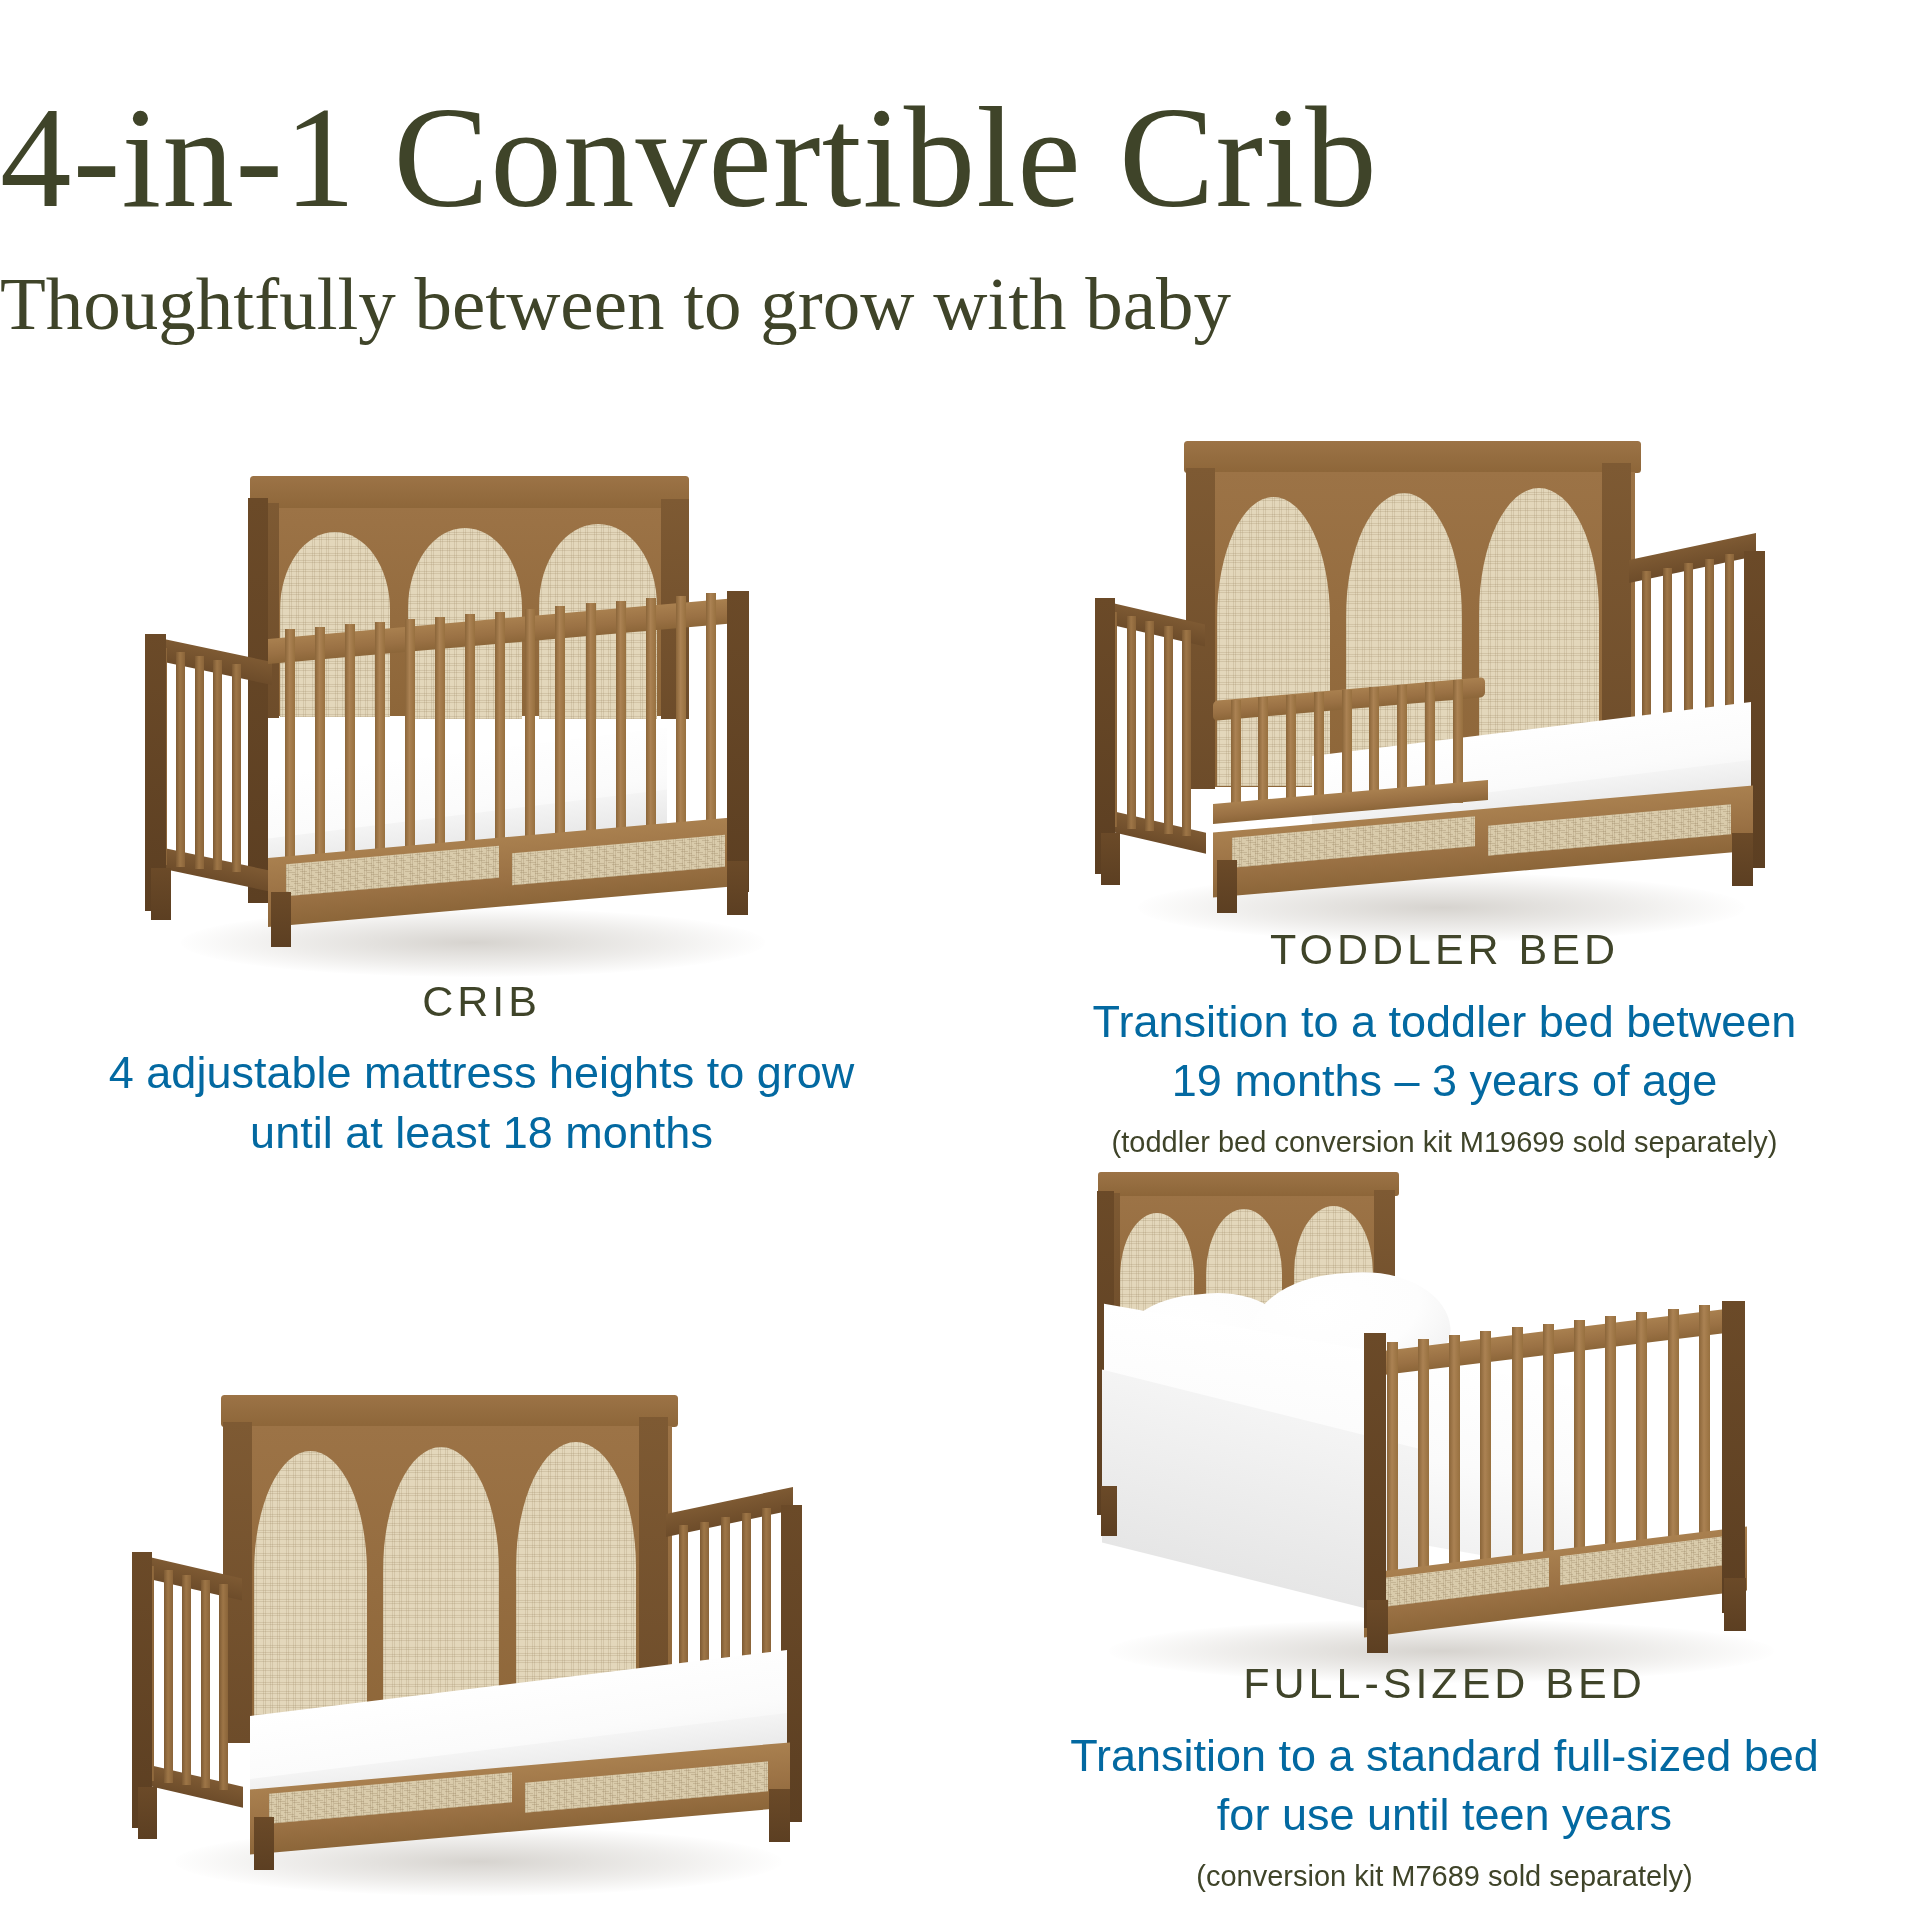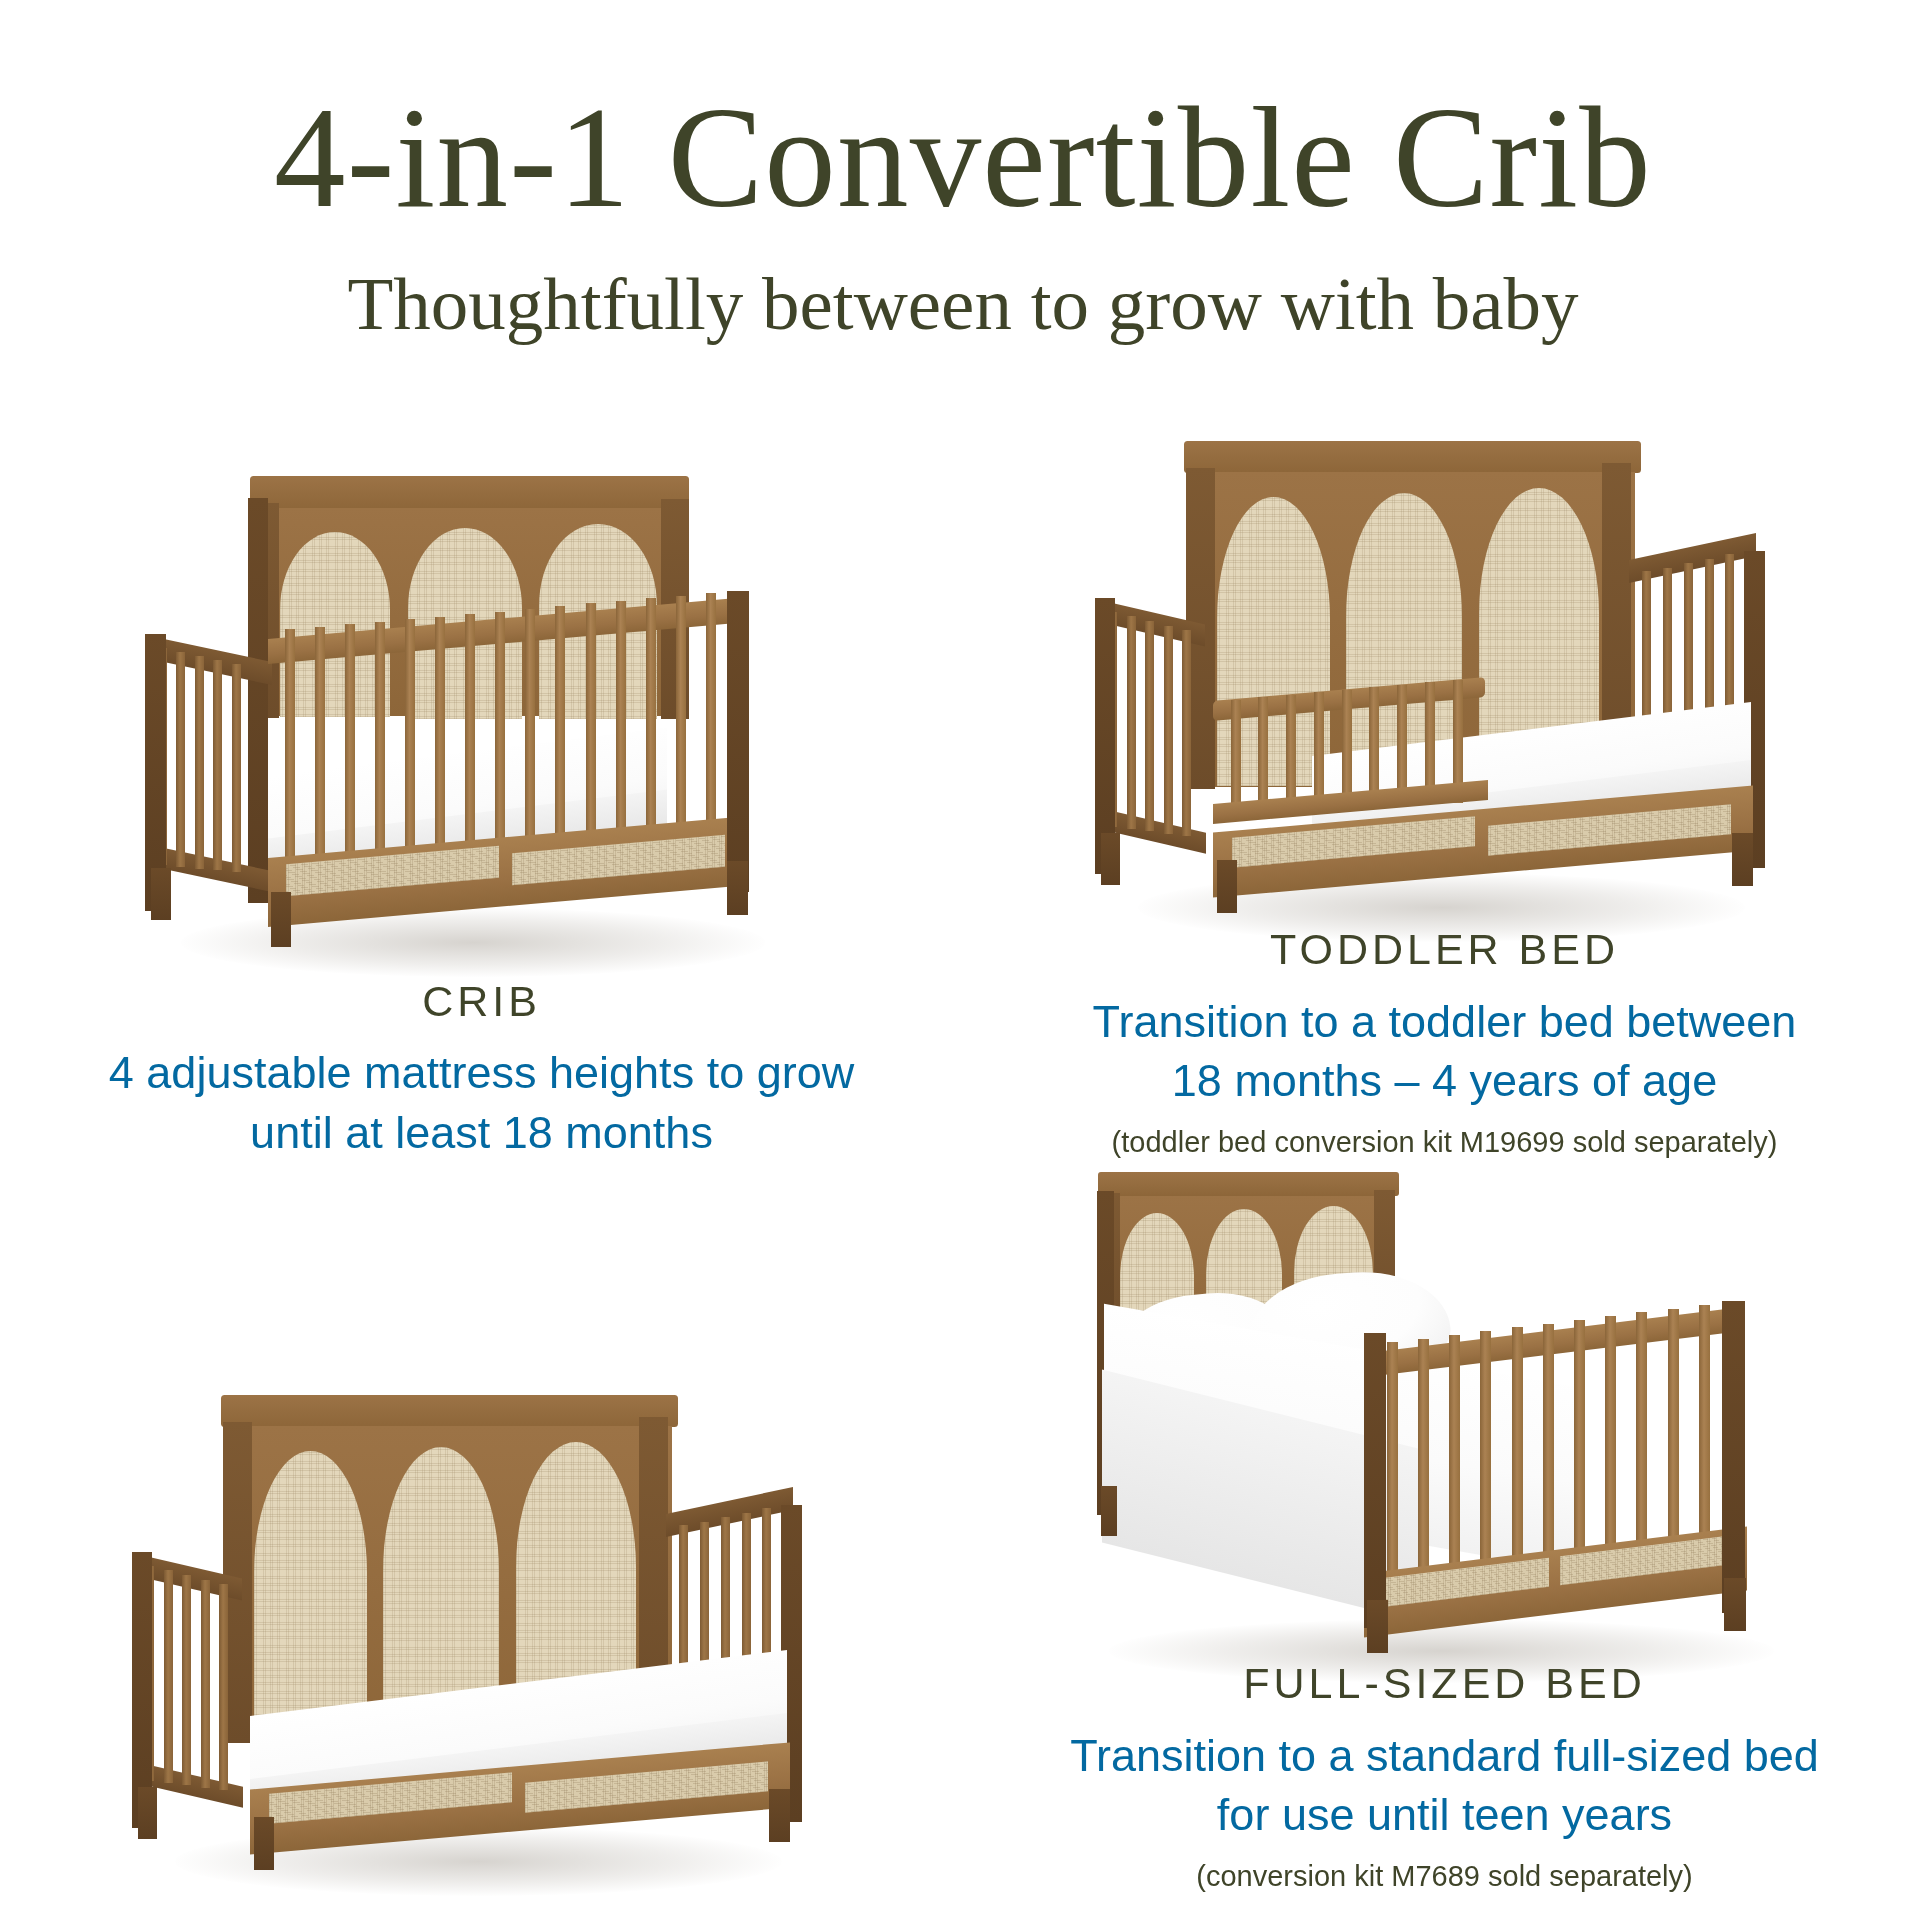--- a/index.html
+++ b/index.html
@@ -13,21 +13,20 @@
     height: 1926px;
     font-family: "Liberation Sans", sans-serif;
     color: #3f4429;
     overflow: hidden;
     position: relative;
   }
 
   
   .header {
     width: 100%;
-    text-align: center;
     padding-top: 87px;
   }
   .page-title {
     font-family: "Liberation Serif", serif;
     font-size: 143px;
     line-height: 1.0;
     letter-spacing: 1.2px;
     color: #3f4429;
     font-weight: 400;
     margin: 0;
@@ -257,21 +256,21 @@
       <div class="furn cane-dim" style="left:192px;top:399px;width:243px;height:30px;transform:skewY(-5deg);"></div>
       <div class="furn cane-dim" style="left:448px;top:387px;width:243px;height:30px;transform:skewY(-5deg);"></div>
 
       <div class="furn w-deep" style="left:61px;top:405px;width:18.5px;height:52px;"></div>
       <div class="furn w-deep" style="left:177px;top:432px;width:19.6px;height:53px;"></div>
       <div class="furn w-deep" style="left:692px;top:405px;width:21px;height:53px;"></div>
     </div>
 
     <div class="cell-text">
       <div class="cfg-label">TODDLER BED</div>
-      <div class="cfg-desc">Transition to a toddler bed between 18 months – 4 years of age</div>
+      <div class="cfg-desc">Transition to a toddler bed between 19 months – 3 years of age</div>
       <div class="cfg-note">(toddler bed conversion kit M19699 sold separately)</div>
     </div>
   </div>
 
   <div class="cell">
     <div class="stage">
       <div class="furn floor-shadow" style="left:98px;top:445px;width:607px;height:69px;"></div>
 
       <div class="furn w-mid" style="left:144px;top:12.7px;width:457px;height:32px;border-radius:3.5px;"></div>
       <div class="furn w-mid" style="left:150px;top:44px;width:445px;height:315px;"></div>

